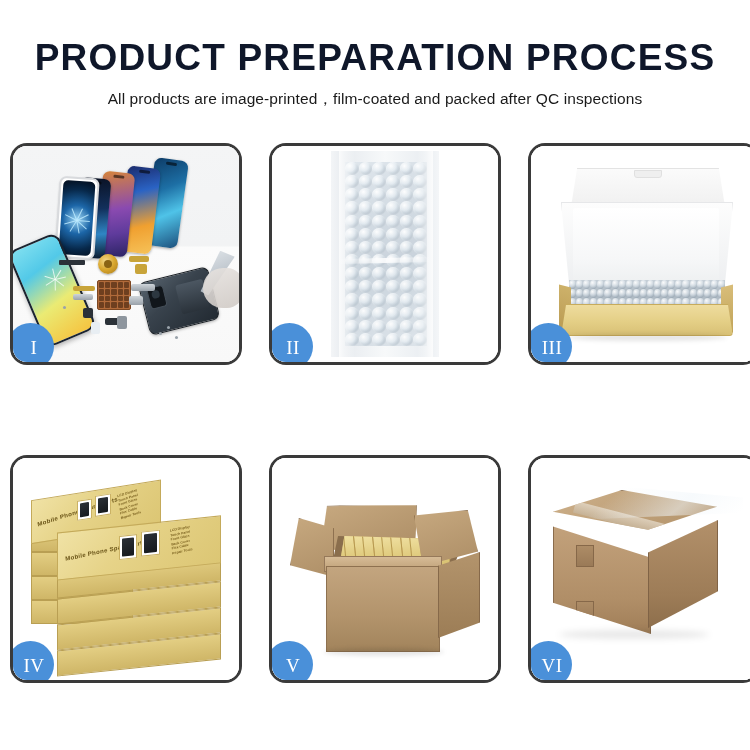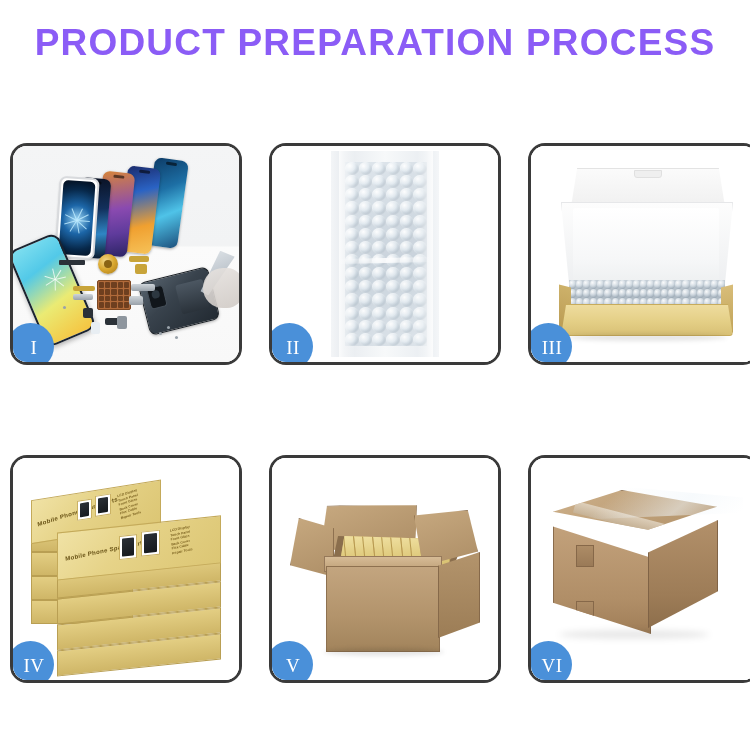--- a/index.html
+++ b/index.html
@@ -6,22 +6,22 @@
   body{
     width:750px;height:750px;background:#ffffff;
     font-family:"Liberation Sans","DejaVu Sans",sans-serif;
     overflow:hidden;
   }
   .page{position:relative;width:750px;height:750px;}
 
   
   .header{position:absolute;left:0;top:0;width:750px;text-align:center;}
   .title{
-    margin:0;padding-top:21px;
-    font-size:37px;line-height:44px;font-weight:700;color:#8b5cf6;
+    margin:0;padding-top:36px;
+    font-size:37px;line-height:44px;font-weight:700;color:#0f172a;
     letter-spacing:1.2px;white-space:nowrap;
   }
   .subtitle{
     margin:0;padding-top:9px;
     font-size:15.5px;line-height:20px;font-weight:400;color:#1a1a1a;
     letter-spacing:.1px;white-space:nowrap;
   }
 
   
   .grid{
@@ -249,20 +249,21 @@
   .sl-shadow{position:absolute;left:10px;top:140px;width:150px;height:9px;
     border-radius:50%;background:rgba(0,0,0,.09);filter:blur(3px);}
 </style>
 </head>
 <body>
 
 <div class="page">
 
   <div class="header">
     <h1 class="title">PRODUCT PREPARATION PROCESS</h1>
+    <p class="subtitle">All products are image-printed，film-coated and packed after QC inspections</p>
   </div>
 
   <div class="grid">
 
     <div class="panel">
       <div class="stage">
         <div class="p1bg"></div>
 
         <div class="phone-fan">
           <div class="fan-ph a">

